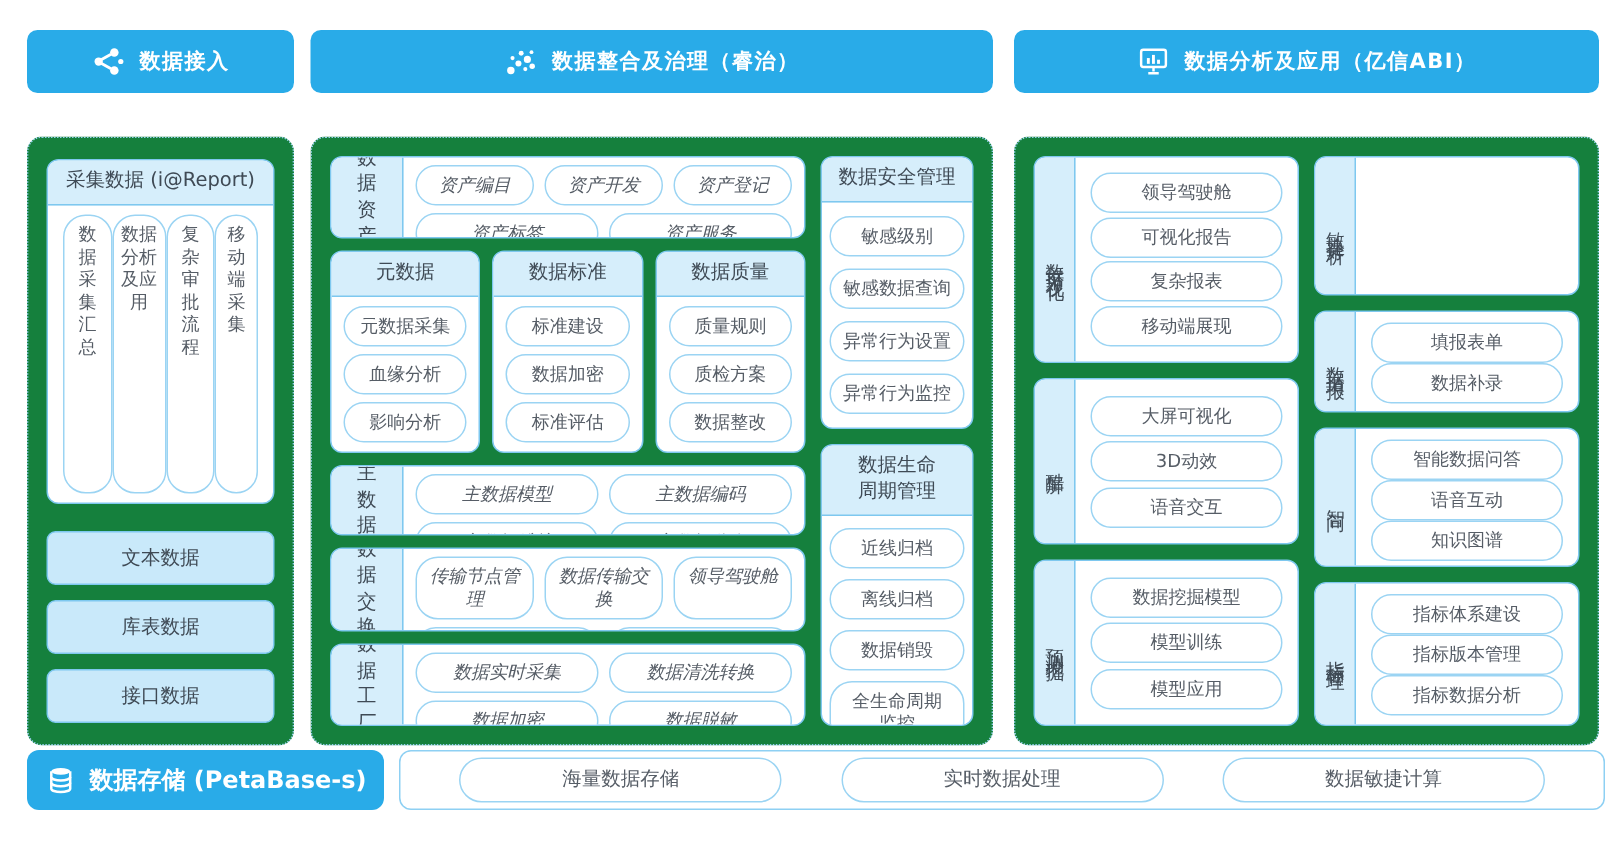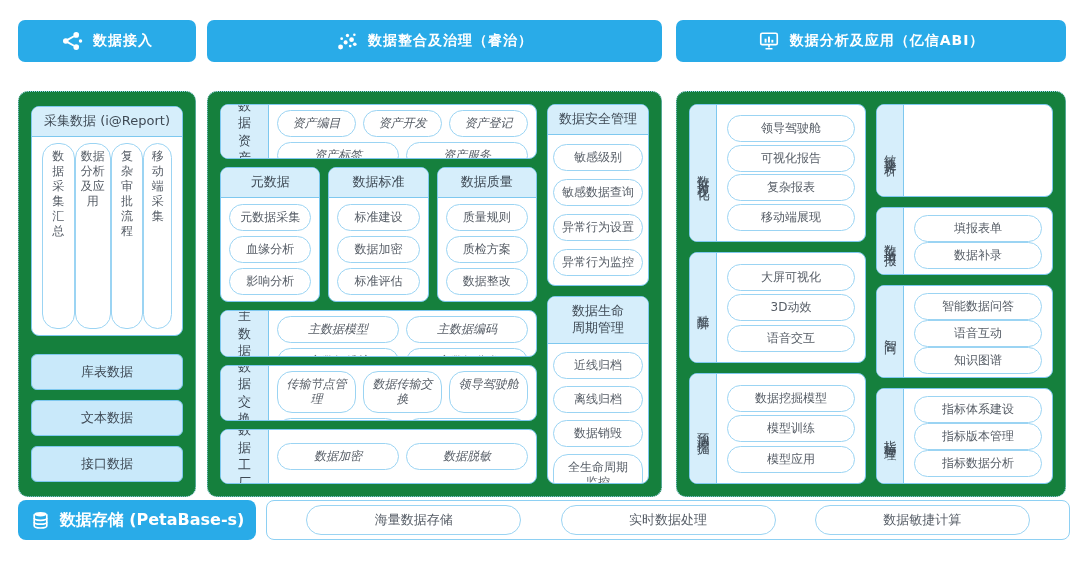--- a/index.html
+++ b/index.html
@@ -124,22 +124,22 @@
     <div class="card collect-card">
       <div class="c-head">采集数据 (i@Report)</div>
       <div class="collect-body">
         <div class="pill">数据采集汇总</div>
         <div class="pill">数据分析及应用</div>
         <div class="pill">复杂审批流程</div>
         <div class="pill">移动端采集</div>
       </div>
     </div>
     <div class="filled-group">
+      <div class="filled-box">文本数据</div>
       <div class="filled-box">库表数据</div>
-      <div class="filled-box">文本数据</div>
       <div class="filled-box">接口数据</div>
     </div>
   </section>
 
   <section class="panel p-mid">
     <div class="mid-left">
 
       <div class="card label-row">
         <div class="side-label">数据资产</div>
         <div class="row-body">
@@ -207,20 +207,24 @@
           <div class="pill-line">
             <div class="pill">任务调度管理</div>
             <div class="pill">交换监控</div>
           </div>
         </div>
       </div>
 
       <div class="card label-row">
         <div class="side-label">数据工厂</div>
         <div class="row-body">
+          <div class="pill-line">
+            <div class="pill">数据实时采集</div>
+            <div class="pill">数据清洗转换</div>
+          </div>
           <div class="pill-line">
             <div class="pill">数据加密</div>
             <div class="pill">数据脱敏</div>
           </div>
         </div>
       </div>
     </div>
 
     <div class="mid-right">
       <div class="card v-card sec-card">

